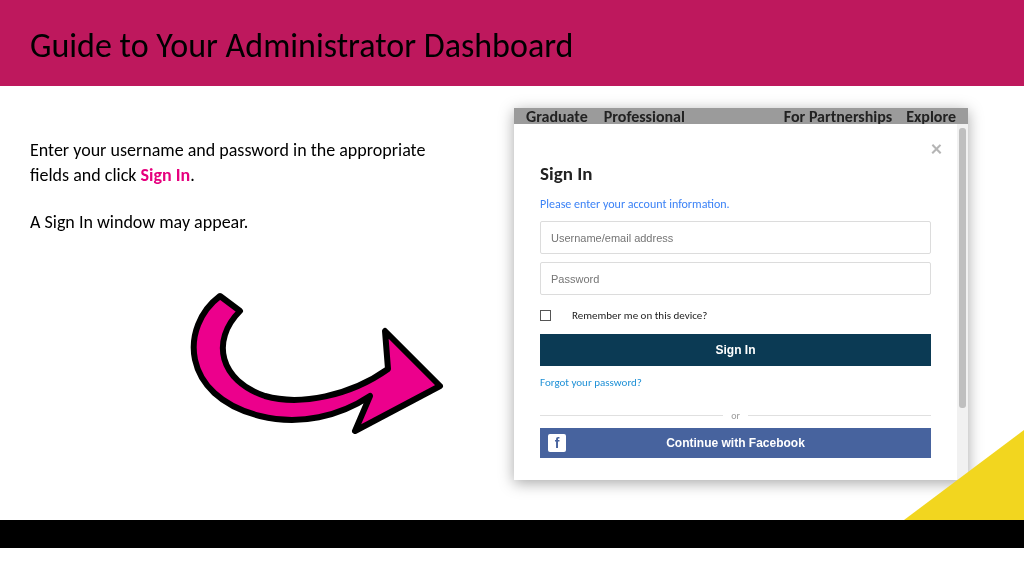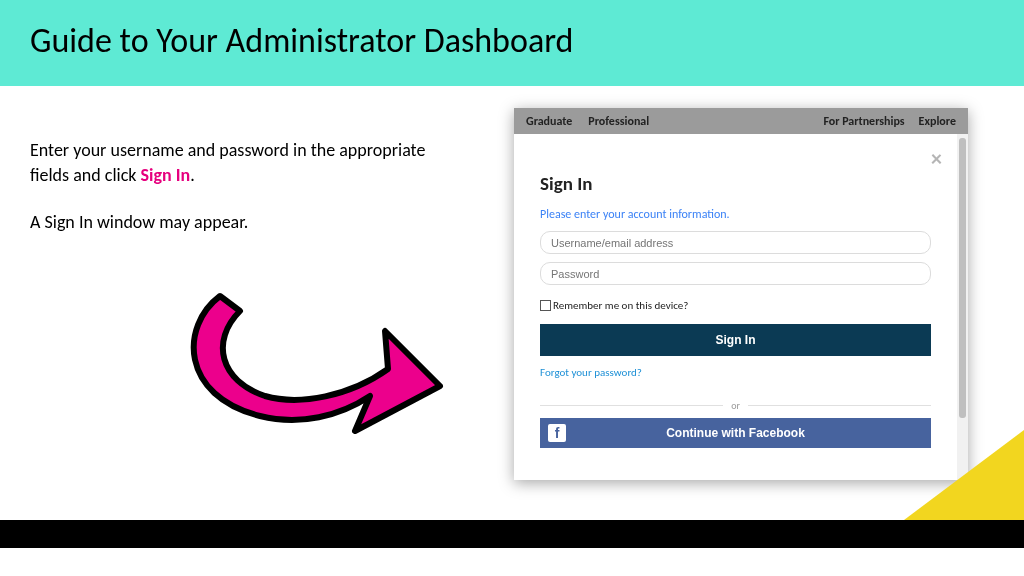--- a/index.html
+++ b/index.html
@@ -2,22 +2,22 @@
 <html><head>
 <meta charset="utf-8">
 <style>
 * { box-sizing: border-box; margin: 0; padding: 0; }
 body {
   width: 1024px; height: 576px;
   font-family: "Segoe UI", Calibri, Arial, sans-serif;
   background: #fff; position: relative; overflow: hidden;
 }
 .title-bar {
-  background: #5eead4; height: 86px;
-  padding: 20px 30px; display: flex; align-items: flex-start;
+  background: #be185d; height: 86px;
+  padding: 20px 30px; display: flex; align-items: flex-end;
 }
 .title-bar h1 { font-size: 34px; font-weight: 400; color: #000; }
 .content { position: relative; height: 462px; }
 .instructions {
   position: absolute; left: 30px; top: 52px; width: 400px;
   font-size: 18px; color: #000; line-height: 1.4;
 }
 .instructions p { margin-bottom: 22px; }
 .highlight { color: #e6007e; font-weight: 700; }
 
@@ -28,23 +28,23 @@
 }
 
 
 .shot {
   position: absolute; right: 56px; top: 22px;
   width: 454px; height: 372px;
   box-shadow: 0 3px 14px rgba(0,0,0,0.35);
   background: #fff; display: flex; flex-direction: column;
 }
 .shot-nav {
-  background: #9b9b9b; height: 26px;
+  background: #9b9b9b; height: 16px;
   display: flex; align-items: center;
-  padding: 0 12px; font-size: 12px; font-weight: 700; color: #222;
+  padding: 0 12px; font-size: 16px; font-weight: 700; color: #222;
 }
 .shot-nav .nav-left { display: flex; gap: 16px; }
 .shot-nav .nav-right { margin-left: auto; display: flex; gap: 14px; }
 .modal-area {
   flex: 1; background: #fff; position: relative;
   display: flex;
 }
 .modal-inner { flex: 1; padding: 20px 26px 12px 26px; overflow: hidden; }
 .close-x {
   position: absolute; top: 14px; right: 26px;
@@ -54,26 +54,26 @@
 .scrollbar {
   width: 11px; background: #f1f1f1; position: relative;
 }
 .scrollbar::before {
   content: ""; position: absolute; left: 2px; top: 4px;
   width: 7px; height: 280px; background: #bfbfbf; border-radius: 3px;
 }
 .modal-inner h2 { font-size: 19px; font-weight: 700; margin: 18px 0 12px; color: #222; }
 .subhead { font-size: 12px; color: #3b82f6; margin-bottom: 10px; }
 .field {
-  width: 100%; height: 23px; border: 1px solid #dcdcdc;
-  border-radius: 10px; padding: 0 10px; font-size: 11px;
+  width: 100%; height: 33px; border: 1px solid #dcdcdc;
+  border-radius: 2px; padding: 0 10px; font-size: 11px;
   color: #999; margin-bottom: 8px; background: #fff;
 }
 .checkbox-row {
-  display: flex; align-items: center; gap: 2px;
+  display: flex; align-items: center; gap: 21px;
   font-size: 11px; color: #222; margin: 6px 0 12px;
 }
 .checkbox-row .cb {
   width: 11px; height: 11px; border: 1px solid #555; background: #fff;
 }
 .btn-signin {
   width: 100%; height: 32px; background: #0b3a54; color: #fff;
   font-size: 12px; font-weight: 700; border: none;
   display: flex; align-items: center; justify-content: center;
   cursor: pointer; margin-bottom: 10px;

